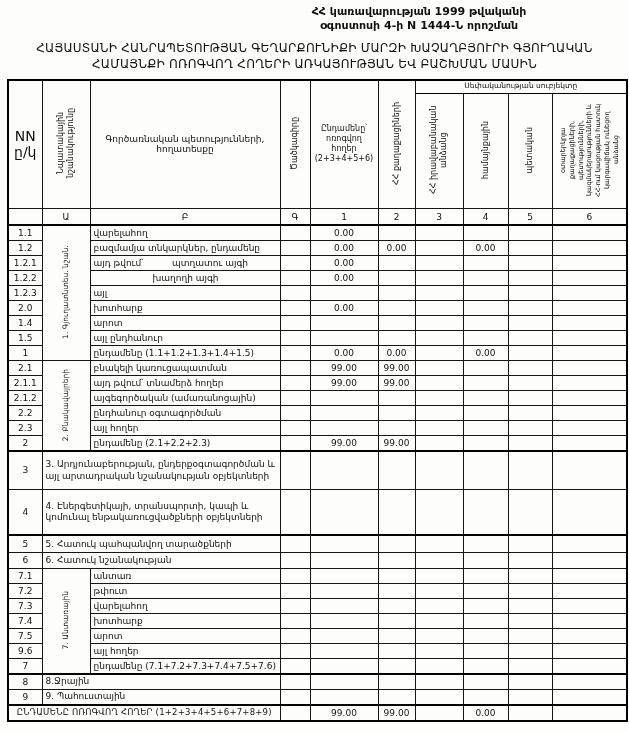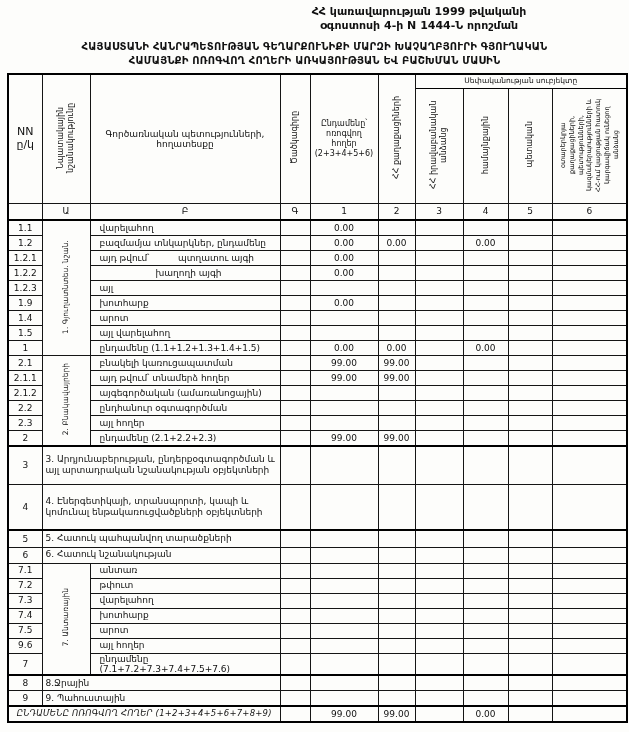--- a/index.html
+++ b/index.html
@@ -8,21 +8,21 @@
     font-family:"DejaVu Sans",sans-serif;
     -webkit-font-smoothing:antialiased;
   }
   .page{width:629px;height:732px;overflow:hidden;position:relative;}
 
   .appendix{
     width:300px;margin:5px 60px 0 auto;text-align:center;
     font-weight:bold;font-size:11px;line-height:1.28;
   }
   .doc-title{
-    text-align:center;font-weight:bold;font-size:10px;line-height:1.35;
+    text-align:center;font-weight:normal;font-size:12px;line-height:1.35;
     margin:7px 2px 6px 2px;letter-spacing:.2px;
   }
 
   table{
     border-collapse:collapse;table-layout:fixed;
     margin-left:7px;width:620px;font-size:9px;
     border:2px solid #000;
   }
   th,td{
     border:1px solid #151515;padding:0 2px;overflow:hidden;
@@ -35,33 +35,33 @@
   .letters-row td{height:15px;border-bottom:2px solid #000;font-size:9px;}
 
   .vtext{
     writing-mode:vertical-rl;transform:rotate(180deg);
     display:inline-block;font-size:8px;line-height:1.25;
     max-height:112px;white-space:normal;
   }
   .vtext.tiny{font-size:6.5px;line-height:1.35;max-height:98px;}
   .hdr-total{font-size:8px;line-height:1.25;}
   .hdr-functional{font-size:9px;}
-  .hdr-nn{font-size:11px;}
+  .hdr-nn{font-size:14px;}
 
   tbody td{height:14px;}
   .nn-cell{text-align:center;}
-  .label-cell{text-align:left;padding-left:9px;}
+  .label-cell{text-align:left;padding-left:3px;}
   .label-cell.center{text-align:center;}
   .wide-label{text-align:left;padding-left:3px;line-height:1.25;}
   .group-cell{padding:0;}
   .gtext{font-size:7.5px;}
   .value-cell{text-align:center;}
   .code-cell{}
   tr.thick-top td{border-top:2px solid #000;}
-  .total-label{font-size:8.5px;text-align:center;letter-spacing:.2px;font-style:italic;}
+  .total-label{font-size:8.5px;text-align:center;letter-spacing:.2px;}
 </style>
 </head>
 <body>
 
 <div class="page">
 
   <div class="appendix">
     <div>ՀՀ կառավարության 1999 թվականի</div>
     <div>օգոստոսի 4-ի N 1444-Ն որոշման</div>
   </div>
@@ -164,21 +164,21 @@
           <td class="label-cell">այլ</td>
           <td class="code-cell"></td>
           <td class="value-cell"></td>
           <td class="value-cell"></td>
           <td class="value-cell"></td>
           <td class="value-cell"></td>
           <td class="value-cell"></td>
           <td class="value-cell"></td>
         </tr>
         <tr style="height: 14px;">
-          <td class="nn-cell">1.9</td>
+          <td class="nn-cell">2.0</td>
           <td class="label-cell">խոտհարք</td>
           <td class="code-cell"></td>
           <td class="value-cell">0.00</td>
           <td class="value-cell"></td>
           <td class="value-cell"></td>
           <td class="value-cell"></td>
           <td class="value-cell"></td>
           <td class="value-cell"></td>
         </tr>
         <tr style="height: 14px;">
@@ -187,21 +187,21 @@
           <td class="code-cell"></td>
           <td class="value-cell"></td>
           <td class="value-cell"></td>
           <td class="value-cell"></td>
           <td class="value-cell"></td>
           <td class="value-cell"></td>
           <td class="value-cell"></td>
         </tr>
         <tr style="height: 14px;">
           <td class="nn-cell">1.5</td>
-          <td class="label-cell">այլ վարելահող</td>
+          <td class="label-cell">այլ ընդհանուր</td>
           <td class="code-cell"></td>
           <td class="value-cell"></td>
           <td class="value-cell"></td>
           <td class="value-cell"></td>
           <td class="value-cell"></td>
           <td class="value-cell"></td>
           <td class="value-cell"></td>
         </tr>
         <tr style="height: 14px;">
           <td class="nn-cell">1</td>

